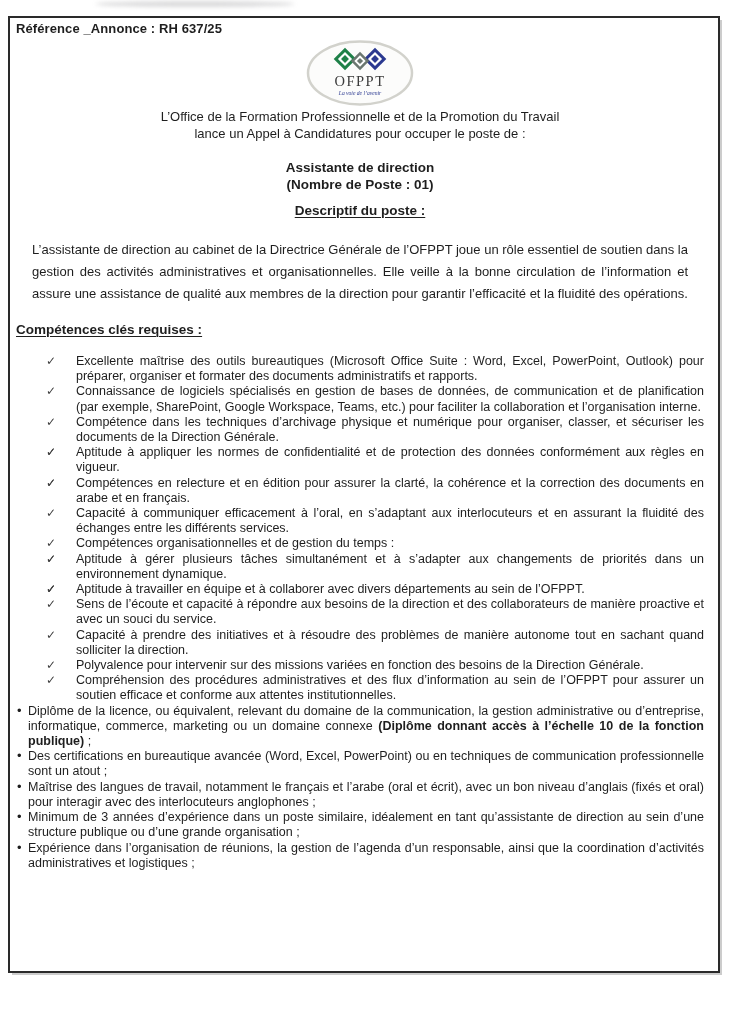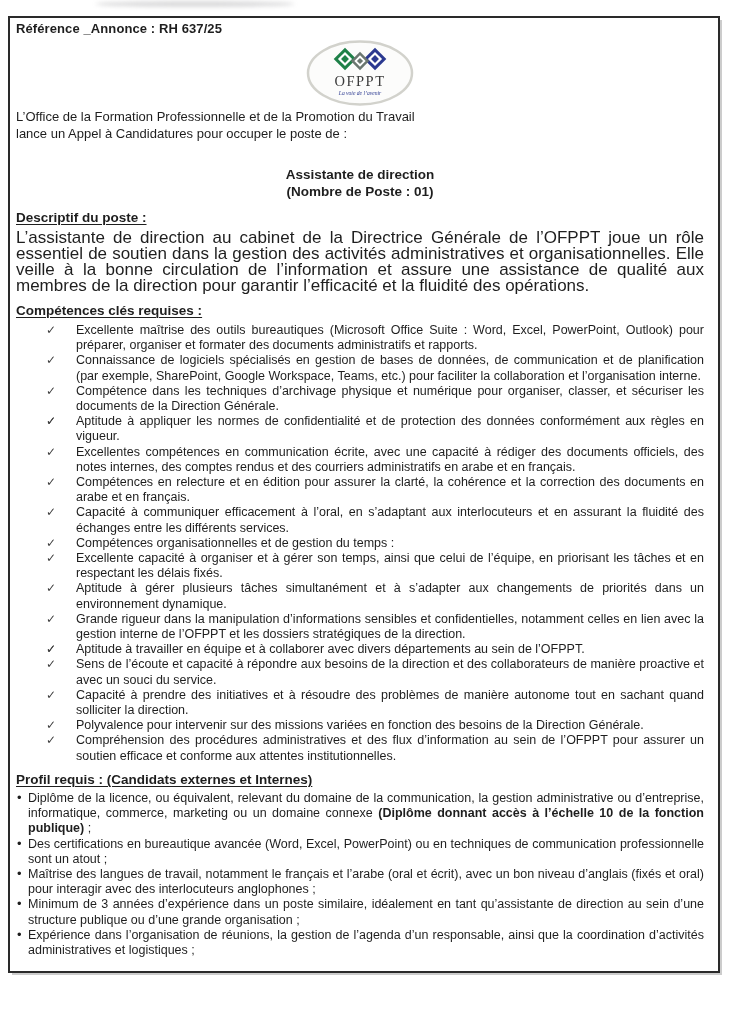--- a/index.html
+++ b/index.html
@@ -6,28 +6,28 @@
   .page{position:relative;width:730px;height:1024px;background:#ffffff;overflow:hidden;
         font-family:"Liberation Sans","DejaVu Sans",sans-serif;color:#1e1e1e;}
   .page-box{position:absolute;left:8px;top:16px;width:712px;height:957px;
         border:2px solid #2a2a2a;box-sizing:border-box;background:#fff;
         padding:3px 14px 0 6px;overflow:hidden;
         box-shadow:3px 3px 0 -1px rgba(110,110,110,0.35);}
   .artifact-top{position:absolute;top:1px;left:95px;width:200px;height:6px;border-radius:50%;
         background:rgba(85,85,90,0.22);filter:blur(2px);}
   .reference{font-size:13px;font-weight:bold;line-height:16px;letter-spacing:.1px;}
   .logo-row{text-align:center;margin:3px 0 1px;line-height:0;}
-  .intro{text-align:left;font-size:13px;line-height:17px;margin-top:2px;}
-  .post-title{text-align:center;font-size:13.5px;font-weight:bold;line-height:17px;margin-top:24px;}
+  .intro{text-align:center;font-size:13px;line-height:17px;margin-top:2px;}
+  .post-title{text-align:center;font-size:13.5px;font-weight:bold;line-height:17px;margin-top:17px;}
   .sec-heading{font-size:13.5px;font-weight:bold;line-height:17px;}
   .sec-heading .u{text-decoration:underline;text-decoration-thickness:1.4px;text-underline-offset:2px;}
-  .hd-desc{margin:9px 0 4px;}
-  .hd-comp{margin:8px 0 4px;}
+  .hd-desc{margin:9px 0 20px;text-align:center;}
+  .hd-comp{margin:8px 0 16px;}
   .hd-prof{margin:7px 0 3px;}
-  .desc-body{font-size:17px;line-height:16px;text-align:justify;margin:0;}
+  .desc-body{font-size:13px;line-height:22px;text-align:justify;margin:16px;}
   ul.checklist{list-style:none;margin:0;padding:0;}
   ul.checklist li{position:relative;padding-left:60px;font-size:12.5px;line-height:15.2px;
         text-align:justify;}
   ul.checklist .check{position:absolute;left:30px;top:0;font-size:12px;color:#3f3f3f;
         line-height:15.2px;}
   ul.dotlist{list-style:none;margin:0;padding:0;}
   ul.dotlist li{position:relative;padding-left:12px;font-size:12.5px;line-height:15.2px;
         text-align:justify;}
   ul.dotlist .dot{position:absolute;left:1px;top:-1px;font-size:13px;color:#1e1e1e;
         line-height:15.2px;}
@@ -88,38 +88,35 @@
 
     <div class="sec-heading hd-comp">
       <span class="u">Compétences clés requises :</span>
     </div>
     <ul class="checklist">
       <li><span class="check">✓</span><span>Excellente maîtrise des outils bureautiques (Microsoft Office Suite : Word, Excel, PowerPoint, Outlook) pour préparer, organiser et formater des documents administratifs et rapports.</span></li>
       <li><span class="check">✓</span><span>Connaissance de logiciels spécialisés en gestion de bases de données, de communication et de planification (par exemple, SharePoint, Google Workspace, Teams, etc.) pour faciliter la collaboration et l’organisation interne.</span></li>
       <li><span class="check">✓</span><span>Compétence dans les techniques d’archivage physique et numérique pour organiser, classer, et sécuriser les documents de la Direction Générale.</span></li>
       <li><span class="check">✓</span></li>
       <li><span class="check">✓</span><span>Aptitude à appliquer les normes de confidentialité et de protection des données conformément aux règles en vigueur.</span></li>
-      <li><span class="check">✓</span><span>Excellentes compétences en communication écrite, avec une capacité à rédiger des documents officiels, des notes internes, des comptes rendus et des courriers administratifs en arabe et en français.</span></li>
+      <li><span class="check">✓</span></li>
       <li><span class="check">✓</span><span>Compétences en relecture et en édition pour assurer la clarté, la cohérence et la correction des documents en arabe et en français.</span></li>
       <li><span class="check">✓</span><span>Capacité à communiquer efficacement à l’oral, en s’adaptant aux interlocuteurs et en assurant la fluidité des échanges entre les différents services.</span></li>
       <li><span class="check">✓</span><span>Compétences organisationnelles et de gestion du temps :</span></li>
-      <li><span class="check">✓</span><span>Excellente capacité à organiser et à gérer son temps, ainsi que celui de l’équipe, en priorisant les tâches et en respectant les délais fixés.</span></li>
+      <li><span class="check">✓</span></li>
       <li><span class="check">✓</span><span>Aptitude à gérer plusieurs tâches simultanément et à s’adapter aux changements de priorités dans un environnement dynamique.</span></li>
-      <li><span class="check">✓</span><span>Grande rigueur dans la manipulation d’informations sensibles et confidentielles, notamment celles en lien avec la gestion interne de l’OFPPT et les dossiers stratégiques de la direction.</span></li>
+      <li><span class="check">✓</span></li>
       <li><span class="check">✓</span></li>
       <li><span class="check">✓</span><span>Aptitude à travailler en équipe et à collaborer avec divers départements au sein de l’OFPPT.</span></li>
       <li><span class="check">✓</span><span>Sens de l’écoute et capacité à répondre aux besoins de la direction et des collaborateurs de manière proactive et avec un souci du service.</span></li>
       <li><span class="check">✓</span><span>Capacité à prendre des initiatives et à résoudre des problèmes de manière autonome tout en sachant quand solliciter la direction.</span></li>
       <li><span class="check">✓</span><span>Polyvalence pour intervenir sur des missions variées en fonction des besoins de la Direction Générale.</span></li>
       <li><span class="check">✓</span><span>Compréhension des procédures administratives et des flux d’information au sein de l’OFPPT pour assurer un soutien efficace et conforme aux attentes institutionnelles.</span></li>
     </ul>
 
-    <div class="sec-heading hd-prof">
-      <span class="u">Profil requis : (Candidats externes et Internes)</span>
-    </div>
     <ul class="dotlist">
       <li><span class="dot">•</span><span>Diplôme de la licence, ou équivalent, relevant du domaine de la communication, la gestion administrative ou d’entreprise, informatique, commerce, marketing ou un domaine connexe </span><span class="b">(Diplôme donnant accès à l’échelle 10 de la fonction publique)</span><span> ;</span></li>
       <li><span class="dot">•</span><span>Des certifications en bureautique avancée (Word, Excel, PowerPoint) ou en techniques de communication professionnelle sont un atout ;</span><span class="b"></span><span></span></li>
       <li><span class="dot">•</span><span>Maîtrise des langues de travail, notamment le français et l’arabe (oral et écrit), avec un bon niveau d’anglais (fixés et oral) pour interagir avec des interlocuteurs anglophones ;</span><span class="b"></span><span></span></li>
       <li><span class="dot">•</span><span>Minimum de 3 années d’expérience dans un poste similaire, idéalement en tant qu’assistante de direction au sein d’une structure publique ou d’une grande organisation ;</span><span class="b"></span><span></span></li>
       <li><span class="dot">•</span><span>Expérience dans l’organisation de réunions, la gestion de l’agenda d’un responsable, ainsi que la coordination d’activités administratives et logistiques ;</span><span class="b"></span><span></span></li>
     </ul>
 
   </div>
 </div>

